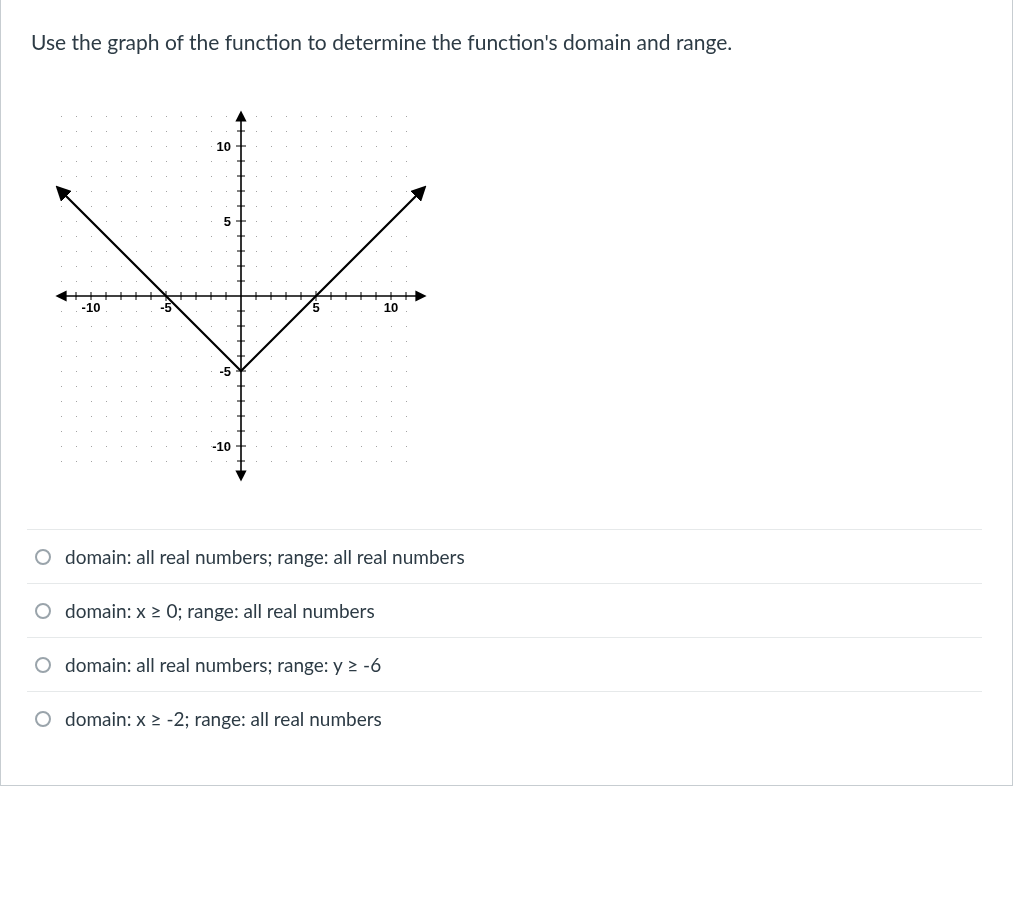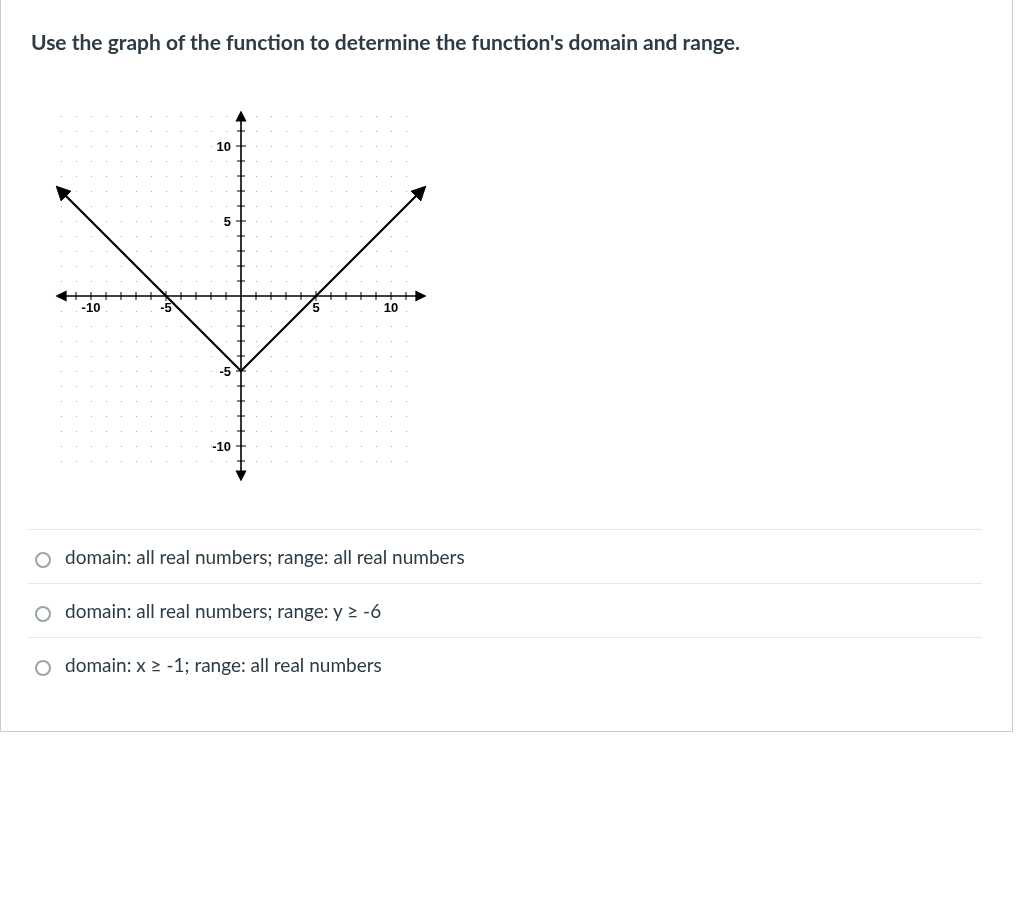--- a/index.html
+++ b/index.html
@@ -14,34 +14,34 @@
   .question-card {
     box-sizing: border-box;
     width: 1013px;
     margin-left: 0;
     border: 1px solid #c7cdd1;
     border-top: none;
     padding: 28px 30px 40px 30px;
   }
   .question-text {
     font-size: 21px;
-    font-weight: 700;
+    font-weight: 400;
     color: #2d3b45;
     margin: 0 0 40px 0;
     line-height: 1.35;
   }
   .graph-wrap {
     margin: 0 0 30px 10px;
   }
   .options {
     margin-left: -4px;
   }
   .option {
     display: flex;
-    align-items: flex-end;
+    align-items: center;
     padding: 15px 8px;
     border-top: 1px solid #e6e9ea;
     cursor: pointer;
   }
   .option:first-child {
     border-top: 1px solid #e6e9ea;
   }
   .radio {
     width: 16px;
     height: 16px;
@@ -161,26 +161,30 @@
     </svg>
   </div>
 
   <div class="options">
 
     <label class="option">
       <span class="radio"></span>
       <span class="option-label">domain: all real numbers; range: all real numbers</span>
     </label>
 
+    <label class="option">
+      <span class="radio"></span>
+      <span class="option-label">domain: x ≥ 0; range: all real numbers</span>
+    </label>
 
     <label class="option">
       <span class="radio"></span>
       <span class="option-label">domain: all real numbers; range: y ≥ -6</span>
     </label>
 
     <label class="option">
       <span class="radio"></span>
-      <span class="option-label">domain: x ≥ -1; range: all real numbers</span>
+      <span class="option-label">domain: x ≥ -2; range: all real numbers</span>
     </label>
 
   </div>
 
 </div>
 
 </body></html>

